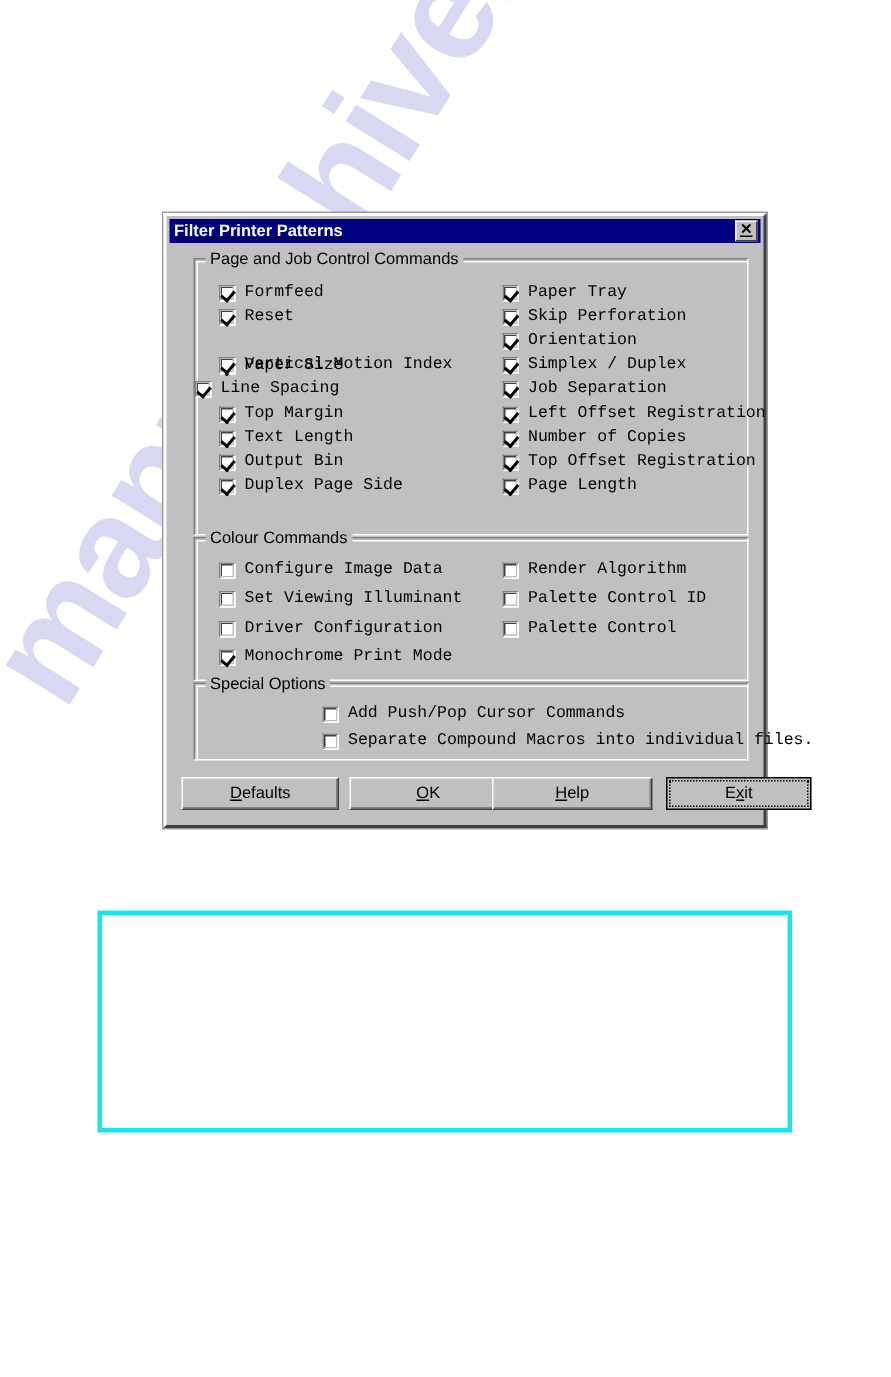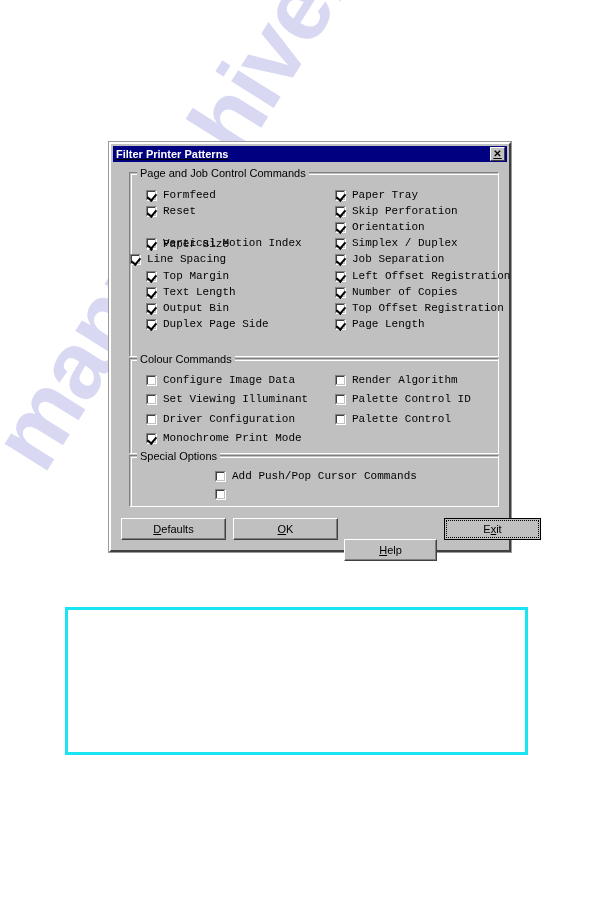--- a/index.html
+++ b/index.html
@@ -195,21 +195,21 @@
     display: flex;
     align-items: center;
     justify-content: center;
     background: #c0c0c0;
     box-sizing: border-box;
   }
   .btn u { text-decoration: underline; }
 
   #btn-defaults { left: 10px;  top: 374px; width: 105px; }
   #btn-ok       { left: 122px; top: 374px; width: 105px; }
-  #btn-help     { left: 233px; top: 374px; width: 93px; margin-top: 21px; }
+  #btn-help     { left: 217px; top: 374px; width: 107px; }
   #btn-exit     { left: 333px; top: 374px; width: 97px; }
 
   
   .callout {
     position: absolute;
     left: 65px;
     top: 607px;
     width: 463px;
     height: 148px;
     border: 3px solid #19e5f2;
@@ -348,20 +348,21 @@
   <div class="group" id="group-special">
     <span class="group-label">Special Options</span>
   </div>
   <div id="special-col">
       <div class="cb-row" style="left: 104px; top: 325px;">
         <span class="cb-box"></span>
         <span class="cb-label">Add Push/Pop Cursor Commands</span>
       </div>
       <div class="cb-row" style="left: 104px; top: 343px;">
         <span class="cb-box"></span>
+        <span class="cb-label">Separate Compound Macros into individual files.</span>
       </div>
     </div>
 
   <div class="btn" id="btn-ok">
       <span><u>O</u>K</span>
     </div>
   <div class="btn" id="btn-defaults">
       <span><u>D</u>efaults</span>
     </div>
   <div class="btn" id="btn-help">

